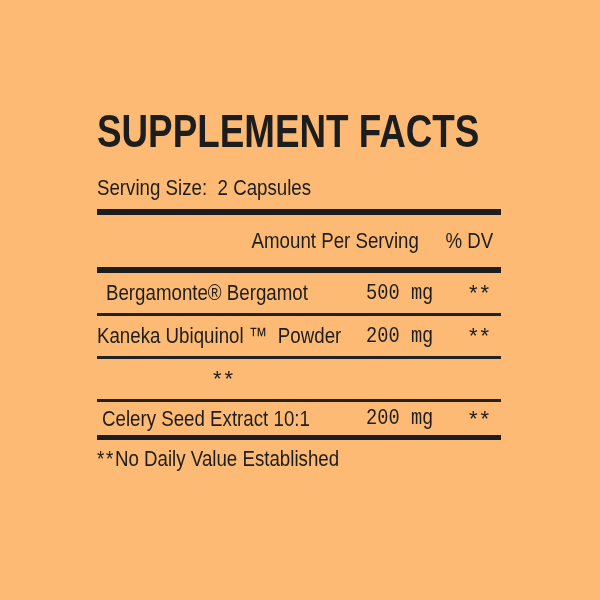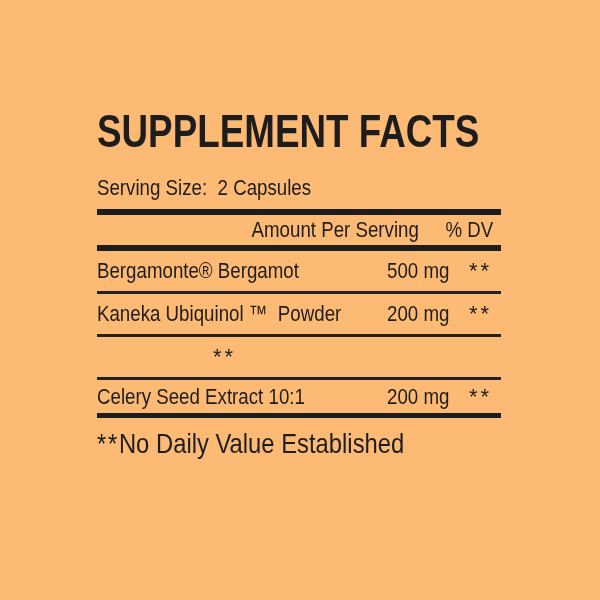--- a/index.html
+++ b/index.html
@@ -61,21 +61,21 @@
   .bar-thick {
     height: 6px;
     background: #1d1d1d;
     margin-top: 7px;
   }
   .bar-bottom {
     height: 5px;
     background: #1d1d1d;
   }
   .head-row {
-    height: 30px;
+    height: 52px;
     display: flex;
     justify-content: flex-end;
     align-items: center;
     font-size: 22px;
     padding-right: 8px;
     gap: 18px;
   }
   .table {
     width: 100%;
   }
@@ -84,30 +84,30 @@
     grid-template-columns: 255px 108px 1fr;
     align-items: center;
     height: 40px;
     border-bottom: 3px solid #222222;
     font-size: 22px;
   }
   .row:last-child {
     border-bottom: none;
     height: 33px;
   }
-  .cell-name { text-align: left; }
-  .cell-amount { text-align: right; }
+  .cell-name { text-align: center; }
+  .cell-amount { text-align: center; font-family: Liberation Mono, monospace; }
   .cell-dv {
     text-align: center;
     letter-spacing: 3px;
     font-size: 22px;
   }
   .footnote {
-    margin-top: 13px;
-    font-size: 28px;
+    margin-top: 6px;
+    font-size: 22px;
     line-height: 26px;
   }
   .footnote .marker {
     letter-spacing: 2px;
   }
 </style>
 </head>
 <body>
 
 <div class="canvas">

